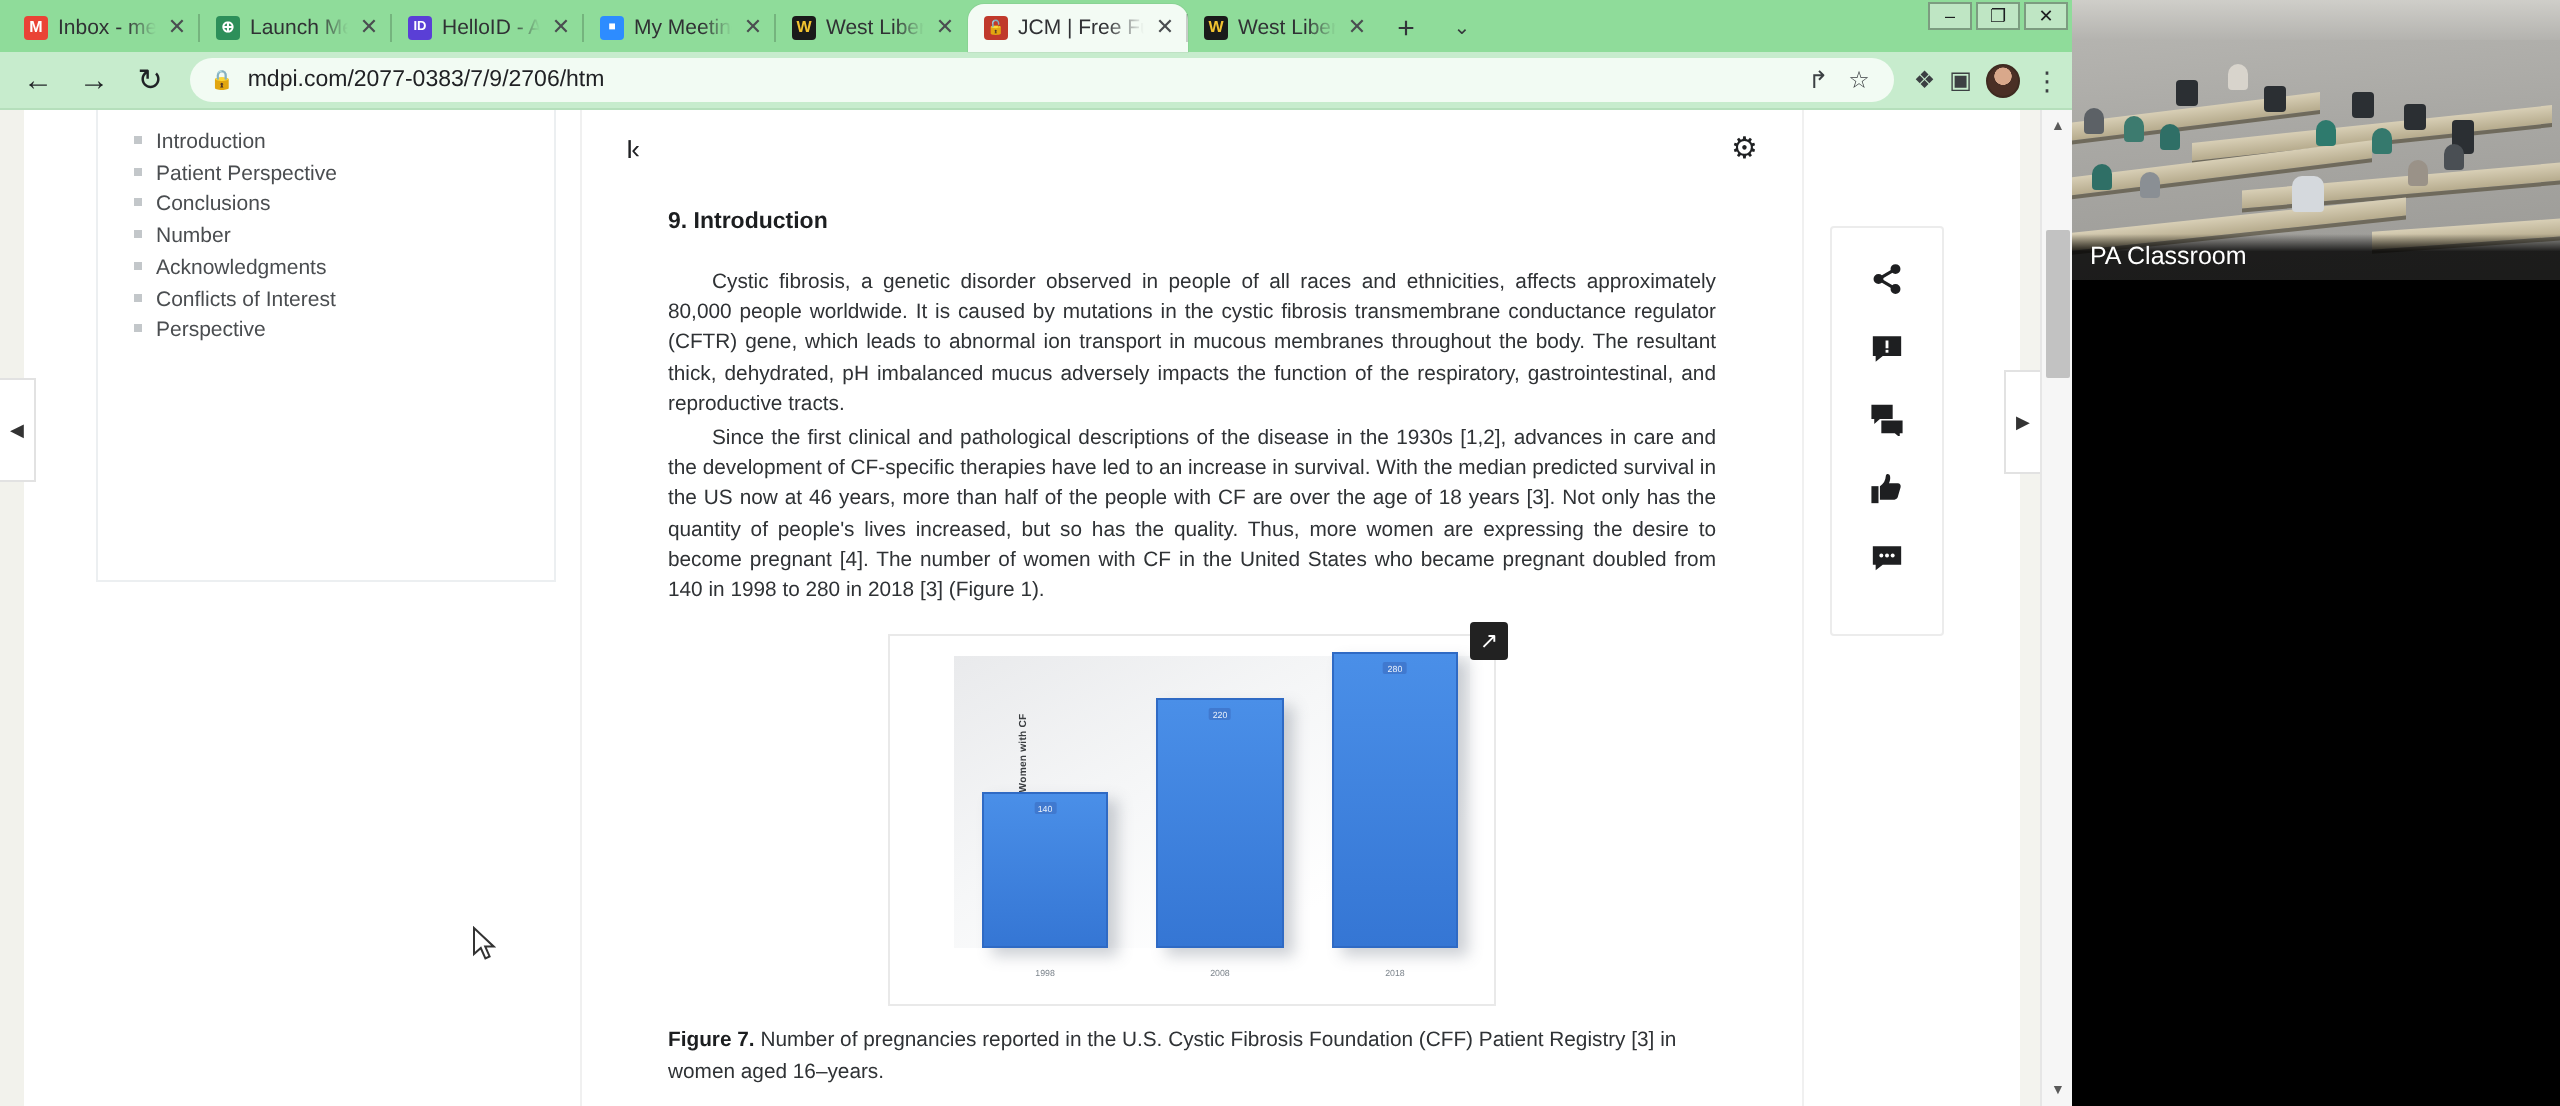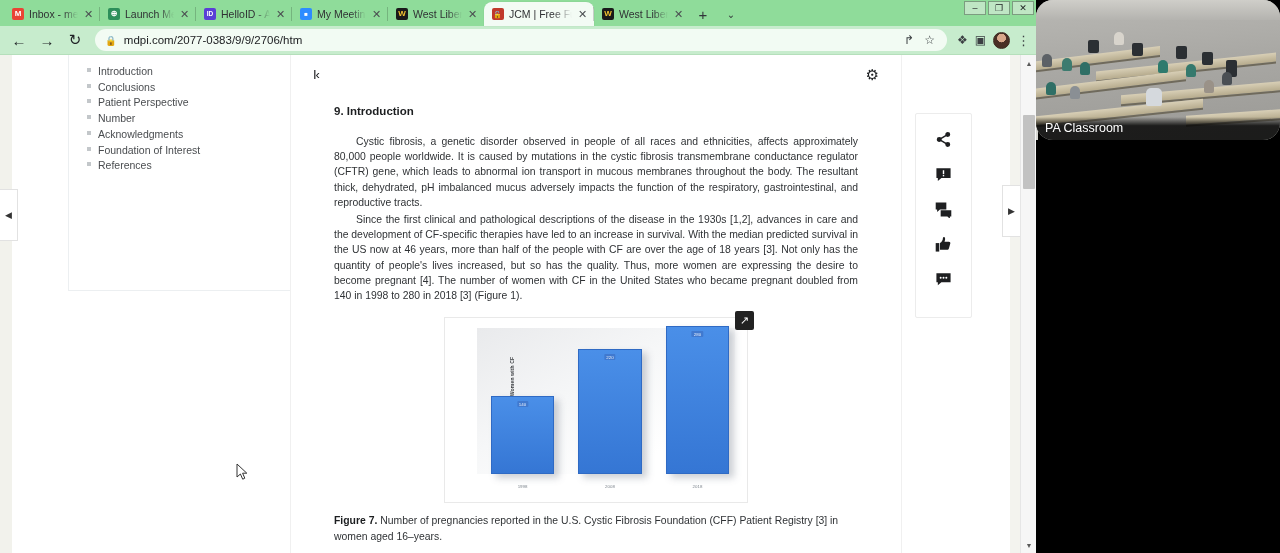--- a/index.html
+++ b/index.html
@@ -97,21 +97,20 @@
   }
   .flip.left { left: 0; top: 134px; border-left: none; }
   .flip.right { right: 16px; top: 130px; border-right: none; }
 
   
   .toc {
     position: absolute; left: 48px; top: 0; width: 230px;
     background: #fff; border: 1px solid #eceff1; border-top: none;
     padding: 9px 10px 18px 10px;
     height: 236px;
-    margin-left: 20px;
   }
   .toc ul { list-style: none; }
   .toc li {
     position: relative; font-size: 10.5px; line-height: 15.2px;
     color: #4a4d50; padding-left: 19px; margin-bottom: 0.5px;
   }
   .toc li::before {
     content: ""; position: absolute; left: 8px; top: 4px;
     width: 4px; height: 4px; background: #c3c7ca;
   }
@@ -187,21 +186,21 @@
   .scrollbar { position: absolute; right: 0; top: 0; width: 16px; height: 498px; background: #f6f6f6; border-left: 1px solid #e6e6e6; }
   .sb-arrow { width: 16px; height: 16px; display: flex; align-items: center; justify-content: center; font-size: 7px; color: #5a5a5a; }
   .sb-arrow.bottom { position: absolute; bottom: 0; }
   .sb-thumb { position: absolute; top: 60px; left: 2px; width: 12px; height: 74px; background: #c2c2c2; border-radius: 1px; }
 
   
   .cursor { position: absolute; left: 236px; top: 408px; width: 12px; height: 18px; z-index: 40; }
 
   
   .zoompanel { position: absolute; left: 1036px; top: 0; width: 244px; height: 553px; background: #000; overflow: hidden; }
-  .video { position: absolute; left: 0; top: 0; width: 244px; height: 140px; overflow: hidden; background: #8e8d8a; border-radius: 17px; }
+  .video { position: absolute; left: 0; top: 0; width: 244px; height: 140px; overflow: hidden; background: #8e8d8a; }
   .room-wall { position: absolute; inset: 0; background: linear-gradient(175deg, #b9b8b4 0%, #a9a8a4 45%, #9a9995 100%); }
   .ceil { position: absolute; left: 0; top: 0; width: 244px; height: 20px; background: linear-gradient(180deg,#cfcec9,#b4b3af); }
   .deskrow {
     position: absolute; height: 11px; background: linear-gradient(180deg,#d8cfb6,#b6ab8d);
     border-bottom: 2px solid #6f6a5c;
   }
   .person {
     position: absolute; width: 10px; height: 13px; border-radius: 5px 5px 2px 2px;
   }
   .chair { position: absolute; width: 11px; height: 13px; background: #2b2f33; border-radius: 2px; }
@@ -276,21 +275,21 @@
         <div class="winbtn">✕</div>
       </div>
     </div>
 
     <div class="toolbar">
       <div class="navbtn">←</div>
       <div class="navbtn">→</div>
       <div class="navbtn">↻</div>
       <div class="omnibox">
         <span class="lock">🔒</span>
-        <span class="url" title="Search Google or type a URL">mdpi.com/2077-0383/9/9/2706/htm</span>
+        <span class="url" title="Search Google or type a URL">mdpi.com/2077-0383/7/9/2706/htm</span>
         <span class="omnibox-right">
           <span class="ticon">↱</span>
           <span class="ticon">☆</span>
         </span>
       </div>
       <div class="tbicons">
         <span class="ticon">❖</span>
         <span class="ticon">▣</span>
         <span class="avatar"></span>
         <span class="kebab">⋮</span>
@@ -301,26 +300,26 @@
       <div class="page-bg"></div>
       <div class="band-left"></div>
       <div class="band-right"></div>
 
       <div class="flip left">◀</div>
       <div class="flip right">▶</div>
 
       <div class="toc">
         <ul>
           <li><span>Introduction</span></li>
+          <li><span>Patient Perspective</span></li>
           <li><span>Conclusions</span></li>
-          <li><span>Patient Perspective</span></li>
           <li><span>Number</span></li>
           <li><span>Acknowledgments</span></li>
-          <li><span>Foundation of Interest</span></li>
-          <li><span>References</span></li>
+          <li><span>Conflicts of Interest</span></li>
+          <li><span>Perspective</span></li>
         </ul>
       </div>
 
       <div class="article">
         <div class="art-toolbar">
           <span class="collapse-ico">I‹</span>
           <span class="gear-ico">⚙</span>
         </div>
 
         <div class="art-body">

